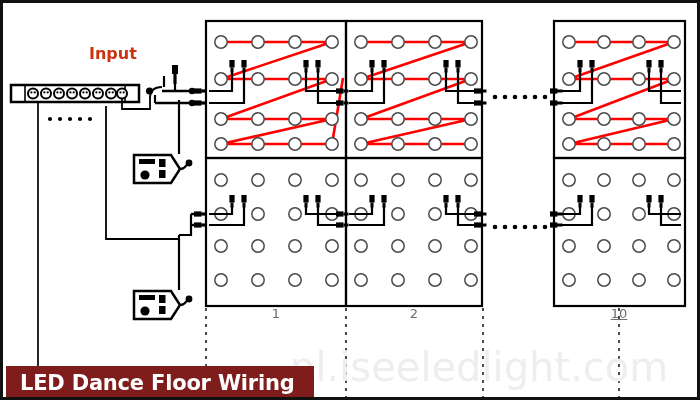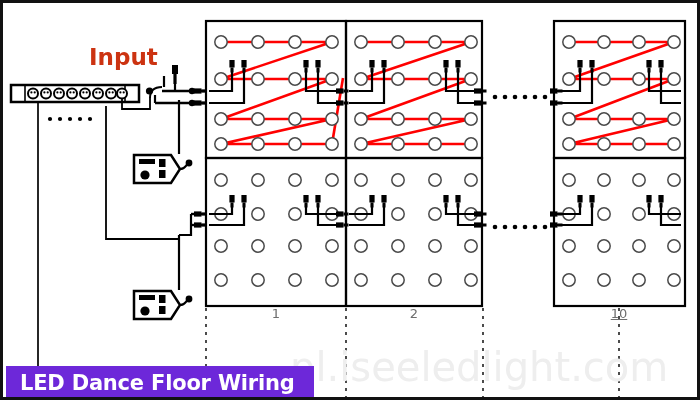--- a/index.html
+++ b/index.html
@@ -29,39 +29,39 @@
     font-family:"DejaVu Sans", sans-serif;
     white-space:nowrap;
     user-select:none;
     z-index:5;
   }
   
   #banner{
     position:absolute;
     left:3px; top:363px;
     width:308px; height:34px;
-    background:#6d28d9;
+    background:#7f1d1d;
     z-index:6;
   }
   #banner-text{
     position:absolute;
     left:14px; top:5px;
     color:#ffffff;
     font-size:21px;
     font-weight:bold;
     font-family:"DejaVu Sans", sans-serif;
     white-space:nowrap;
     letter-spacing:-0.2px;
   }
   
   #input-label{
     position:absolute;
     left:86px; top:41px;
     color:#cc3311;
-    font-size:23px;
+    font-size:16px;
     font-weight:bold;
     font-family:"DejaVu Sans", sans-serif;
     white-space:nowrap;
     z-index:4;
   }
   .panel-num{
     position:absolute;
     color:#6e6e6e;
     font-size:13px;
     font-family:"DejaVu Sans", sans-serif;

